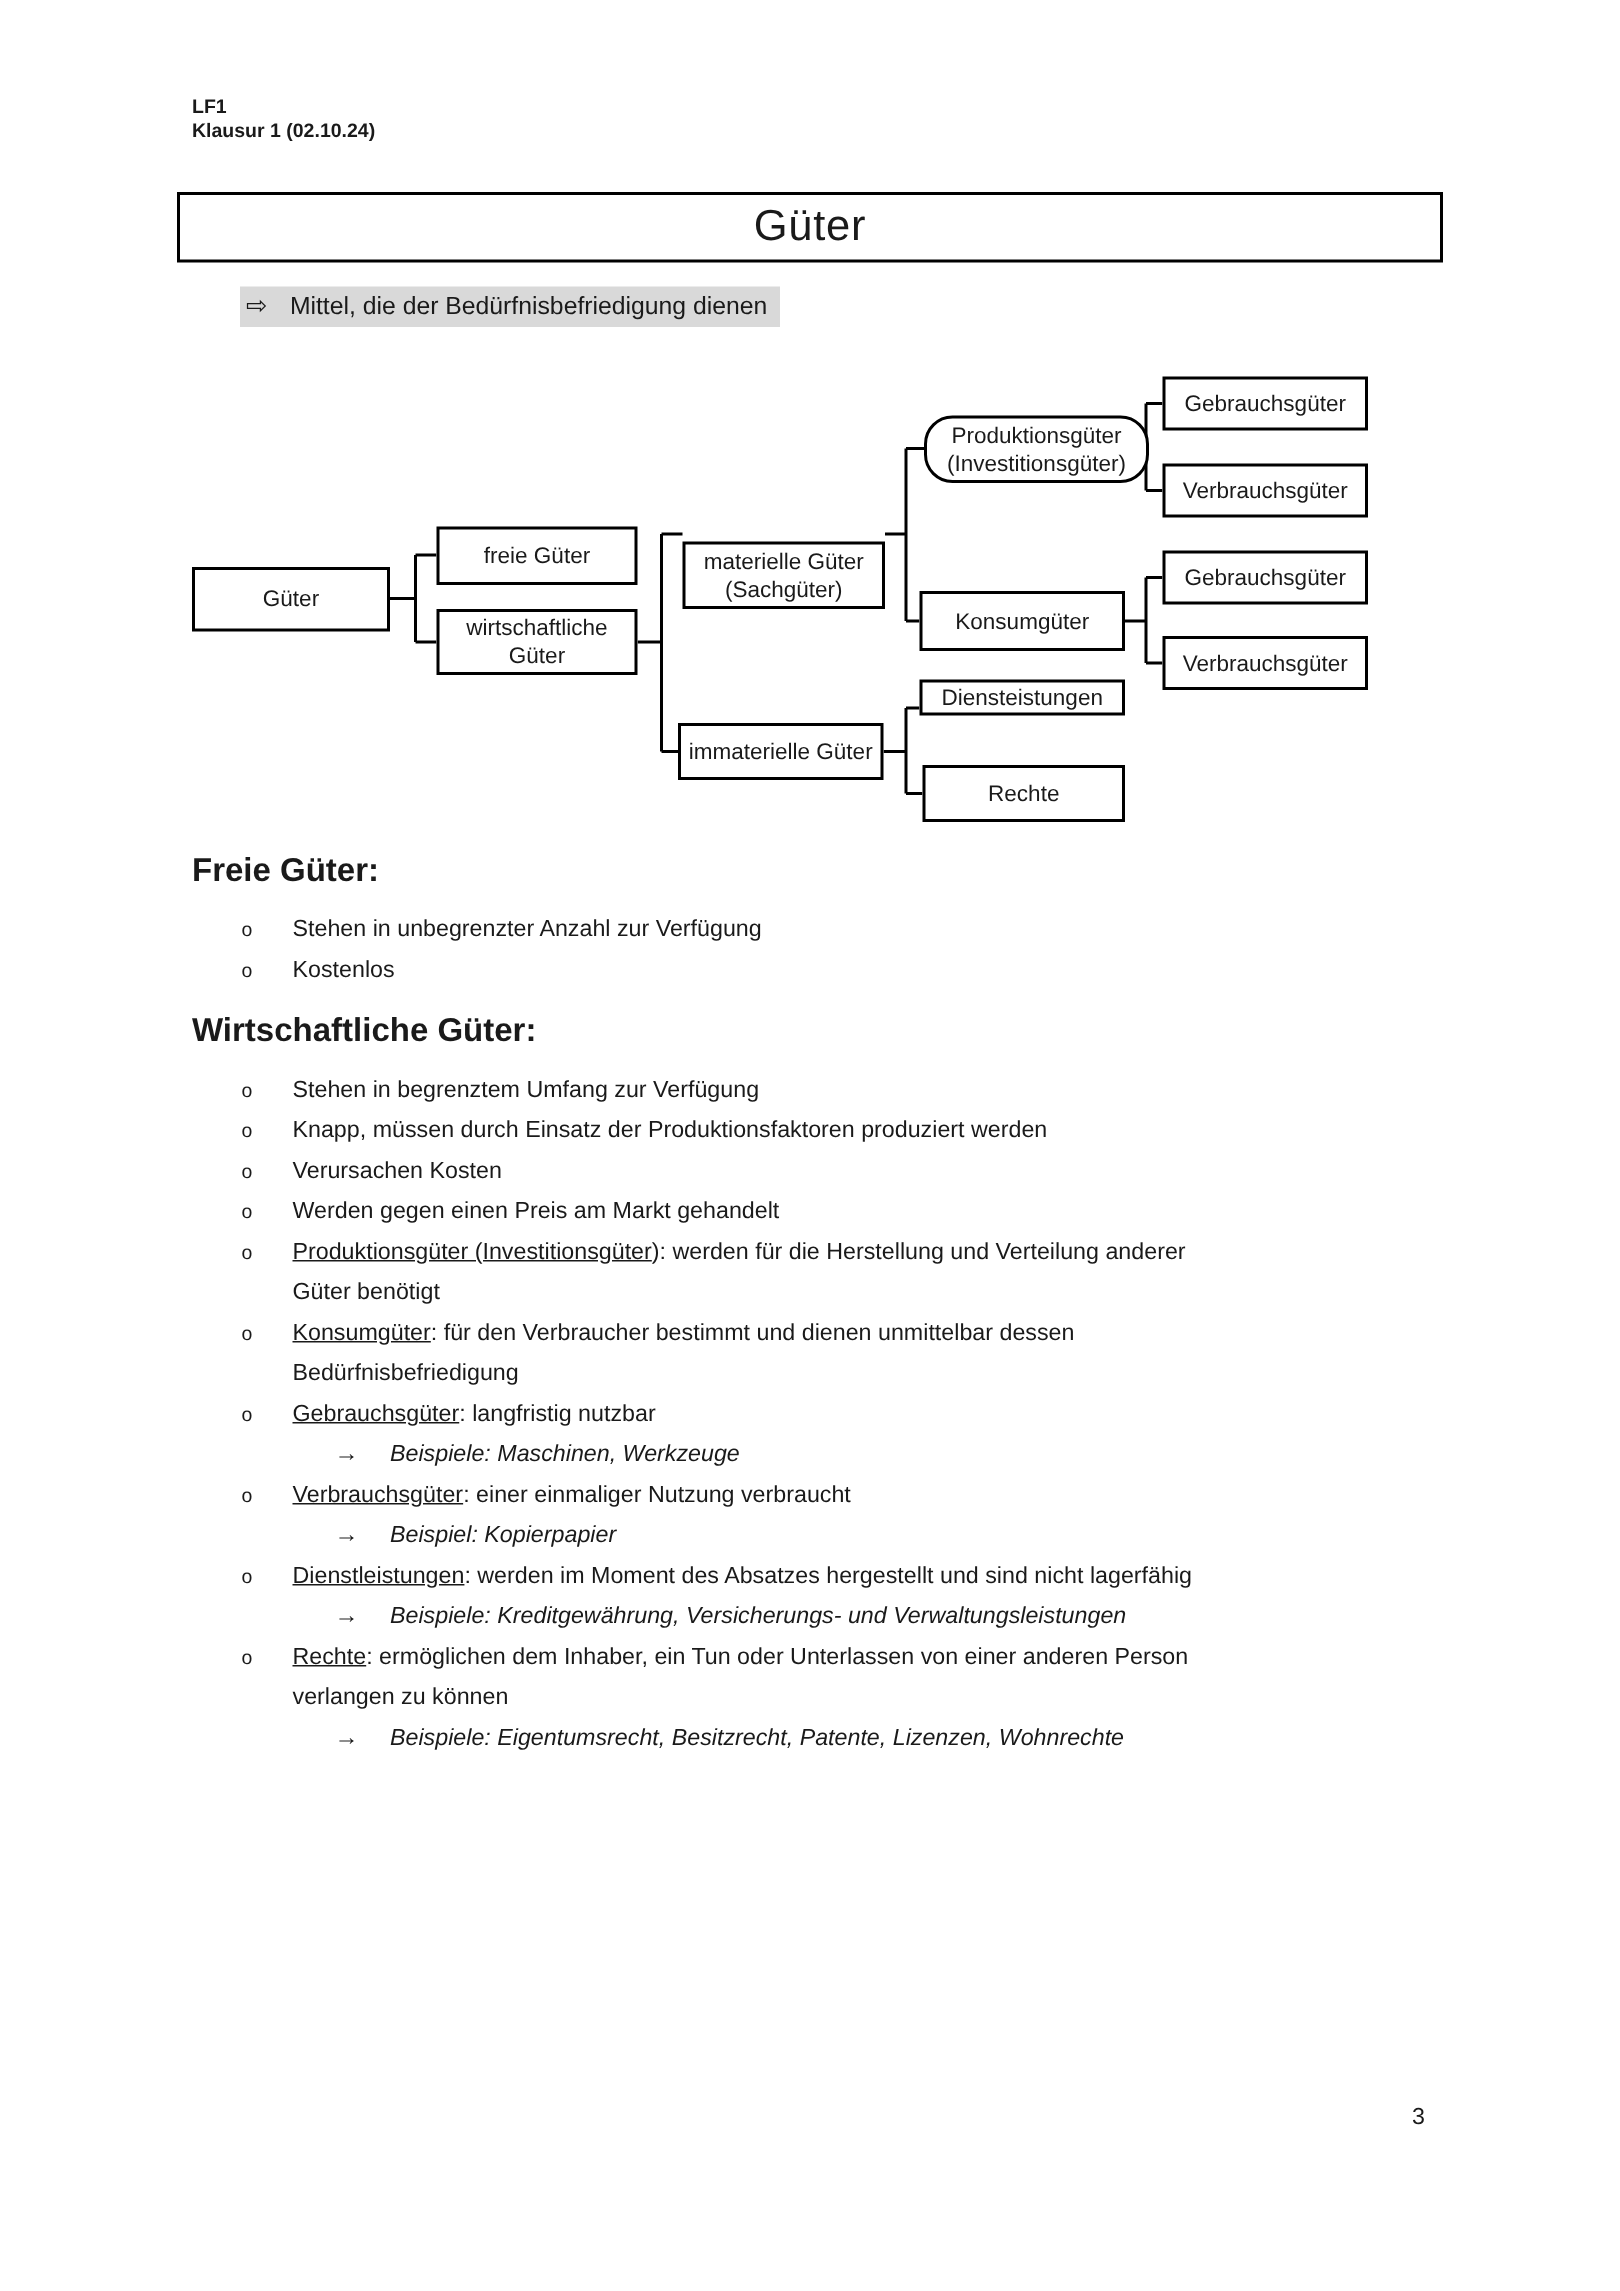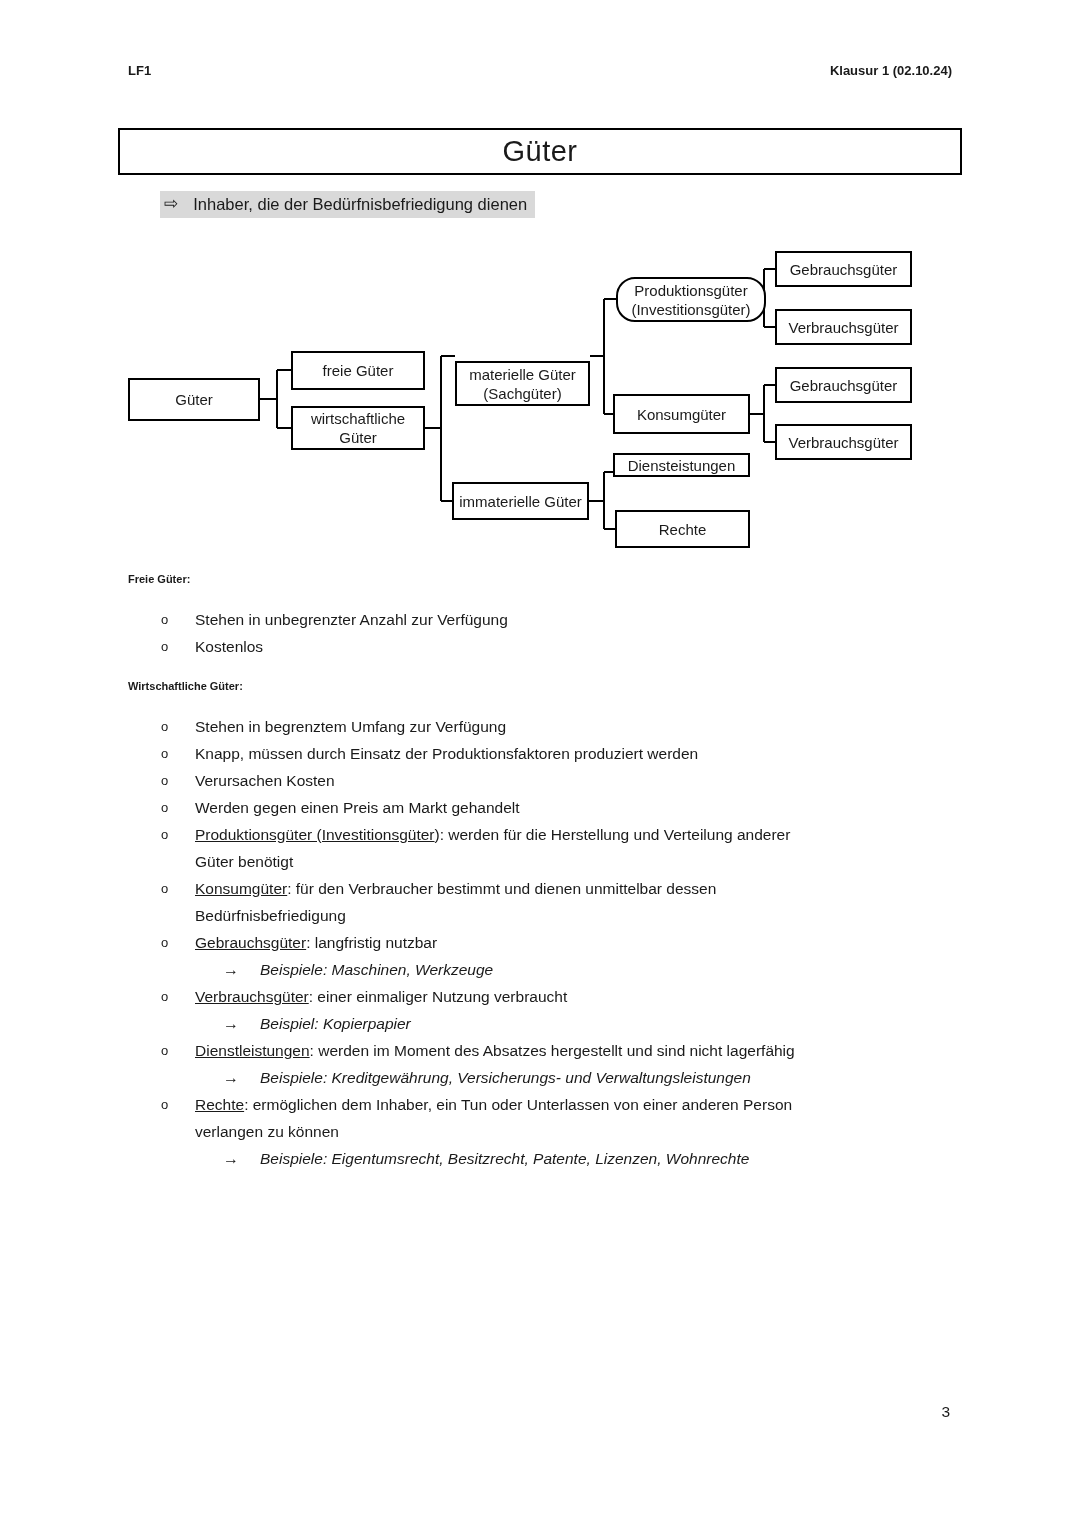--- a/index.html
+++ b/index.html
@@ -9,21 +9,21 @@
     background:#ffffff;
     font-family:"Liberation Sans", sans-serif;
     color:#1a1a1a;
     overflow:hidden;
   }
 
   
   .hdr {
     position:absolute; top:63px; left:128px; right:128px;
     display:flex; justify-content:space-between;
-    font-size:13px; font-weight:bold; line-height:16px;
+    font-size:13px; font-weight:bold; line-height:16px;flex-direction:column;
   }
 
   
   .title-box {
     position:absolute; left:118px; top:128px; width:844px; height:47px;
     box-sizing:border-box; border:2px solid #000;
     display:flex; align-items:center; justify-content:center;
     font-size:29px; letter-spacing:0.5px;
   }
 
@@ -41,21 +41,21 @@
   .diagram svg { position:absolute; left:0; top:0; }
   .node {
     position:absolute; box-sizing:border-box;
     border:2px solid #000; background:#fff;
     display:flex; align-items:center; justify-content:center;
     text-align:center; font-size:15px; line-height:19px; padding:1px 2px;
   }
 
   
   .content { position:absolute; left:128px; top:553px; width:824px; font-size:15.5px; line-height:27px; }
-  .content h2 { font-size:11px; font-weight:bold; margin:13px 0; line-height:27px; }
+  .content h2 { font-size:22px; font-weight:bold; margin:13px 0; line-height:27px; }
   .item { position:relative; padding-left:67px; }
   .marker { position:absolute; left:33px; top:0; font-size:13px; line-height:27px; }
   .itext { margin:0; white-space:pre-wrap; }
   .term { text-decoration:underline; }
   .sub { position:relative; padding-left:132px; }
   .smarker { position:absolute; left:95px; top:0; font-size:16px; line-height:27px; font-style:normal; }
   .stext { margin:0; font-style:italic; }
 
   .pageno { position:absolute; top:1403px; right:130px; font-size:15.5px; }
 </style>
@@ -69,21 +69,21 @@
     <span>Klausur 1 (02.10.24)</span>
   </div>
 
   <div class="title-box">
     <span>Güter</span>
   </div>
 
   <div class="subtitle">
     <span class="hl">
       <span class="arrow">⇨</span>
-      <span>Inhaber, die der Bedürfnisbefriedigung dienen</span>
+      <span>Mittel, die der Bedürfnisbefriedigung dienen</span>
     </span>
   </div>
 
   <div class="diagram">
     <svg width="1080" height="315">
       <path d="M260,154 H277 M277,125 V183 M277,125 H291 M277,183 H291
                M425,183 H441 M441,111 V256 M441,111 H455 M441,256 H452
                M590,111 H604 M604,54 V169 M604,54 H616 M604,169 H613
                M751,54 H764 M764,24 V82 M764,24 H775 M764,82 H775
                M750,169 H764 M764,140 V197 M764,140 H775 M764,197 H775

